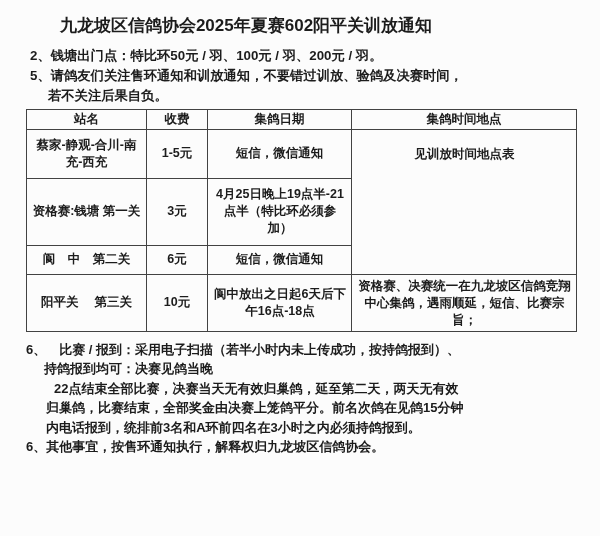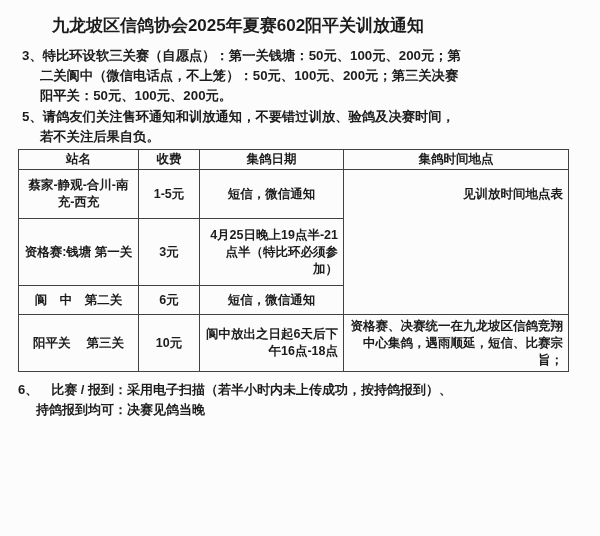--- a/index.html
+++ b/index.html
@@ -4,21 +4,21 @@
 <style>
   * { margin: 0; padding: 0; box-sizing: border-box; }
   html, body { width: 600px; height: 536px; }
   body {
     background: #fcfcfc;
     color: #1c1c1c;
     font-family: "Liberation Sans", sans-serif;
     font-weight: 600;
     overflow: hidden;
   }
-  .page { width: 476px; height: 536px; padding-top: 13px; }
+  .page { width: 476px; height: 536px; padding-top: 13px; margin-left: 8px; }
 
   .title {
     text-align: center;
     font-size: 17px;
     font-weight: 700;
     line-height: 26px;
     margin-bottom: 7px;
   }
 
   .sec-top {
@@ -38,21 +38,21 @@
   td, th {
     border: 1px solid #424242;
     font-size: 12.5px;
     font-weight: 600;
     line-height: 17px;
     vertical-align: middle;
   }
   th { height: 20px; text-align: center; padding: 1px 2px; }
   td { padding: 2px 2px; }
   td.c { text-align: center; }
-  td.l { text-align: right; padding-left: 6px; padding-right: 5px; }
+  td.l { text-align: center; padding-left: 6px; padding-right: 5px; }
   td.note-merged { vertical-align: top; padding-top: 16px; }
   td.note-final  { vertical-align: top; padding-top: 3px; }
   tr.r1 { height: 49px; }
   tr.r2 { height: 67px; }
   tr.r3 { height: 29px; }
   tr.r4 { height: 50px; }
 
   .sec-bottom {
     padding: 0 16px 16px 18px;
     margin-top: 8px;
@@ -62,21 +62,21 @@
   .indent2 { padding-left: 20px; text-indent: 8px; }
 </style>
 </head>
 <body>
 
 <div class="page">
 
   <div class="title">九龙坡区信鸽协会2025年夏赛602阳平关训放通知</div>
 
   <div class="sec-top">
-    <p class="hang">3、特比环设软三关赛（自愿点）：第一关钱塘：50元、100元、200元；第二关阆中（微信电话点，不上笼）：50元、100元、200元；第三关决赛阳平关：50元、100元、200元。</p>
+    <p class="hang">2、钱塘出门点：特比环50元 / 羽、100元 / 羽、200元 / 羽。</p>
     <p class="hang">5、请鸽友们关注售环通知和训放通知，不要错过训放、验鸽及决赛时间，若不关注后果自负。</p>
   </div>
 
   <table>
     <colgroup>
       <col style="width:120px">
         <col style="width:61px">
         <col style="width:144px">
         <col style="width:225px">
     </colgroup>
@@ -109,15 +109,17 @@
         <td class="c">阳平关 　第三关</td>
         <td class="c">10元</td>
         <td class="l">阆中放出之日起6天后下午16点-18点</td>
         <td class="l note-final">资格赛、决赛统一在九龙坡区信鸽竞翔中心集鸽，遇雨顺延，短信、比赛宗旨；</td>
       </tr>
     </tbody>
   </table>
 
   <div class="sec-bottom">
     <p class="hang">6、　比赛 / 报到：采用电子扫描（若半小时内未上传成功，按持鸽报到）、持鸽报到均可：决赛见鸽当晚</p>
+    <p class="indent2">22点结束全部比赛，决赛当天无有效归巢鸽，延至第二天，两天无有效归巢鸽，比赛结束，全部奖金由决赛上笼鸽平分。前名次鸽在见鸽15分钟内电话报到，统排前3名和A环前四名在3小时之内必须持鸽报到。</p>
+    <p>6、其他事宜，按售环通知执行，解释权归九龙坡区信鸽协会。</p>
   </div>
 
 </div>
 
 </body></html>

